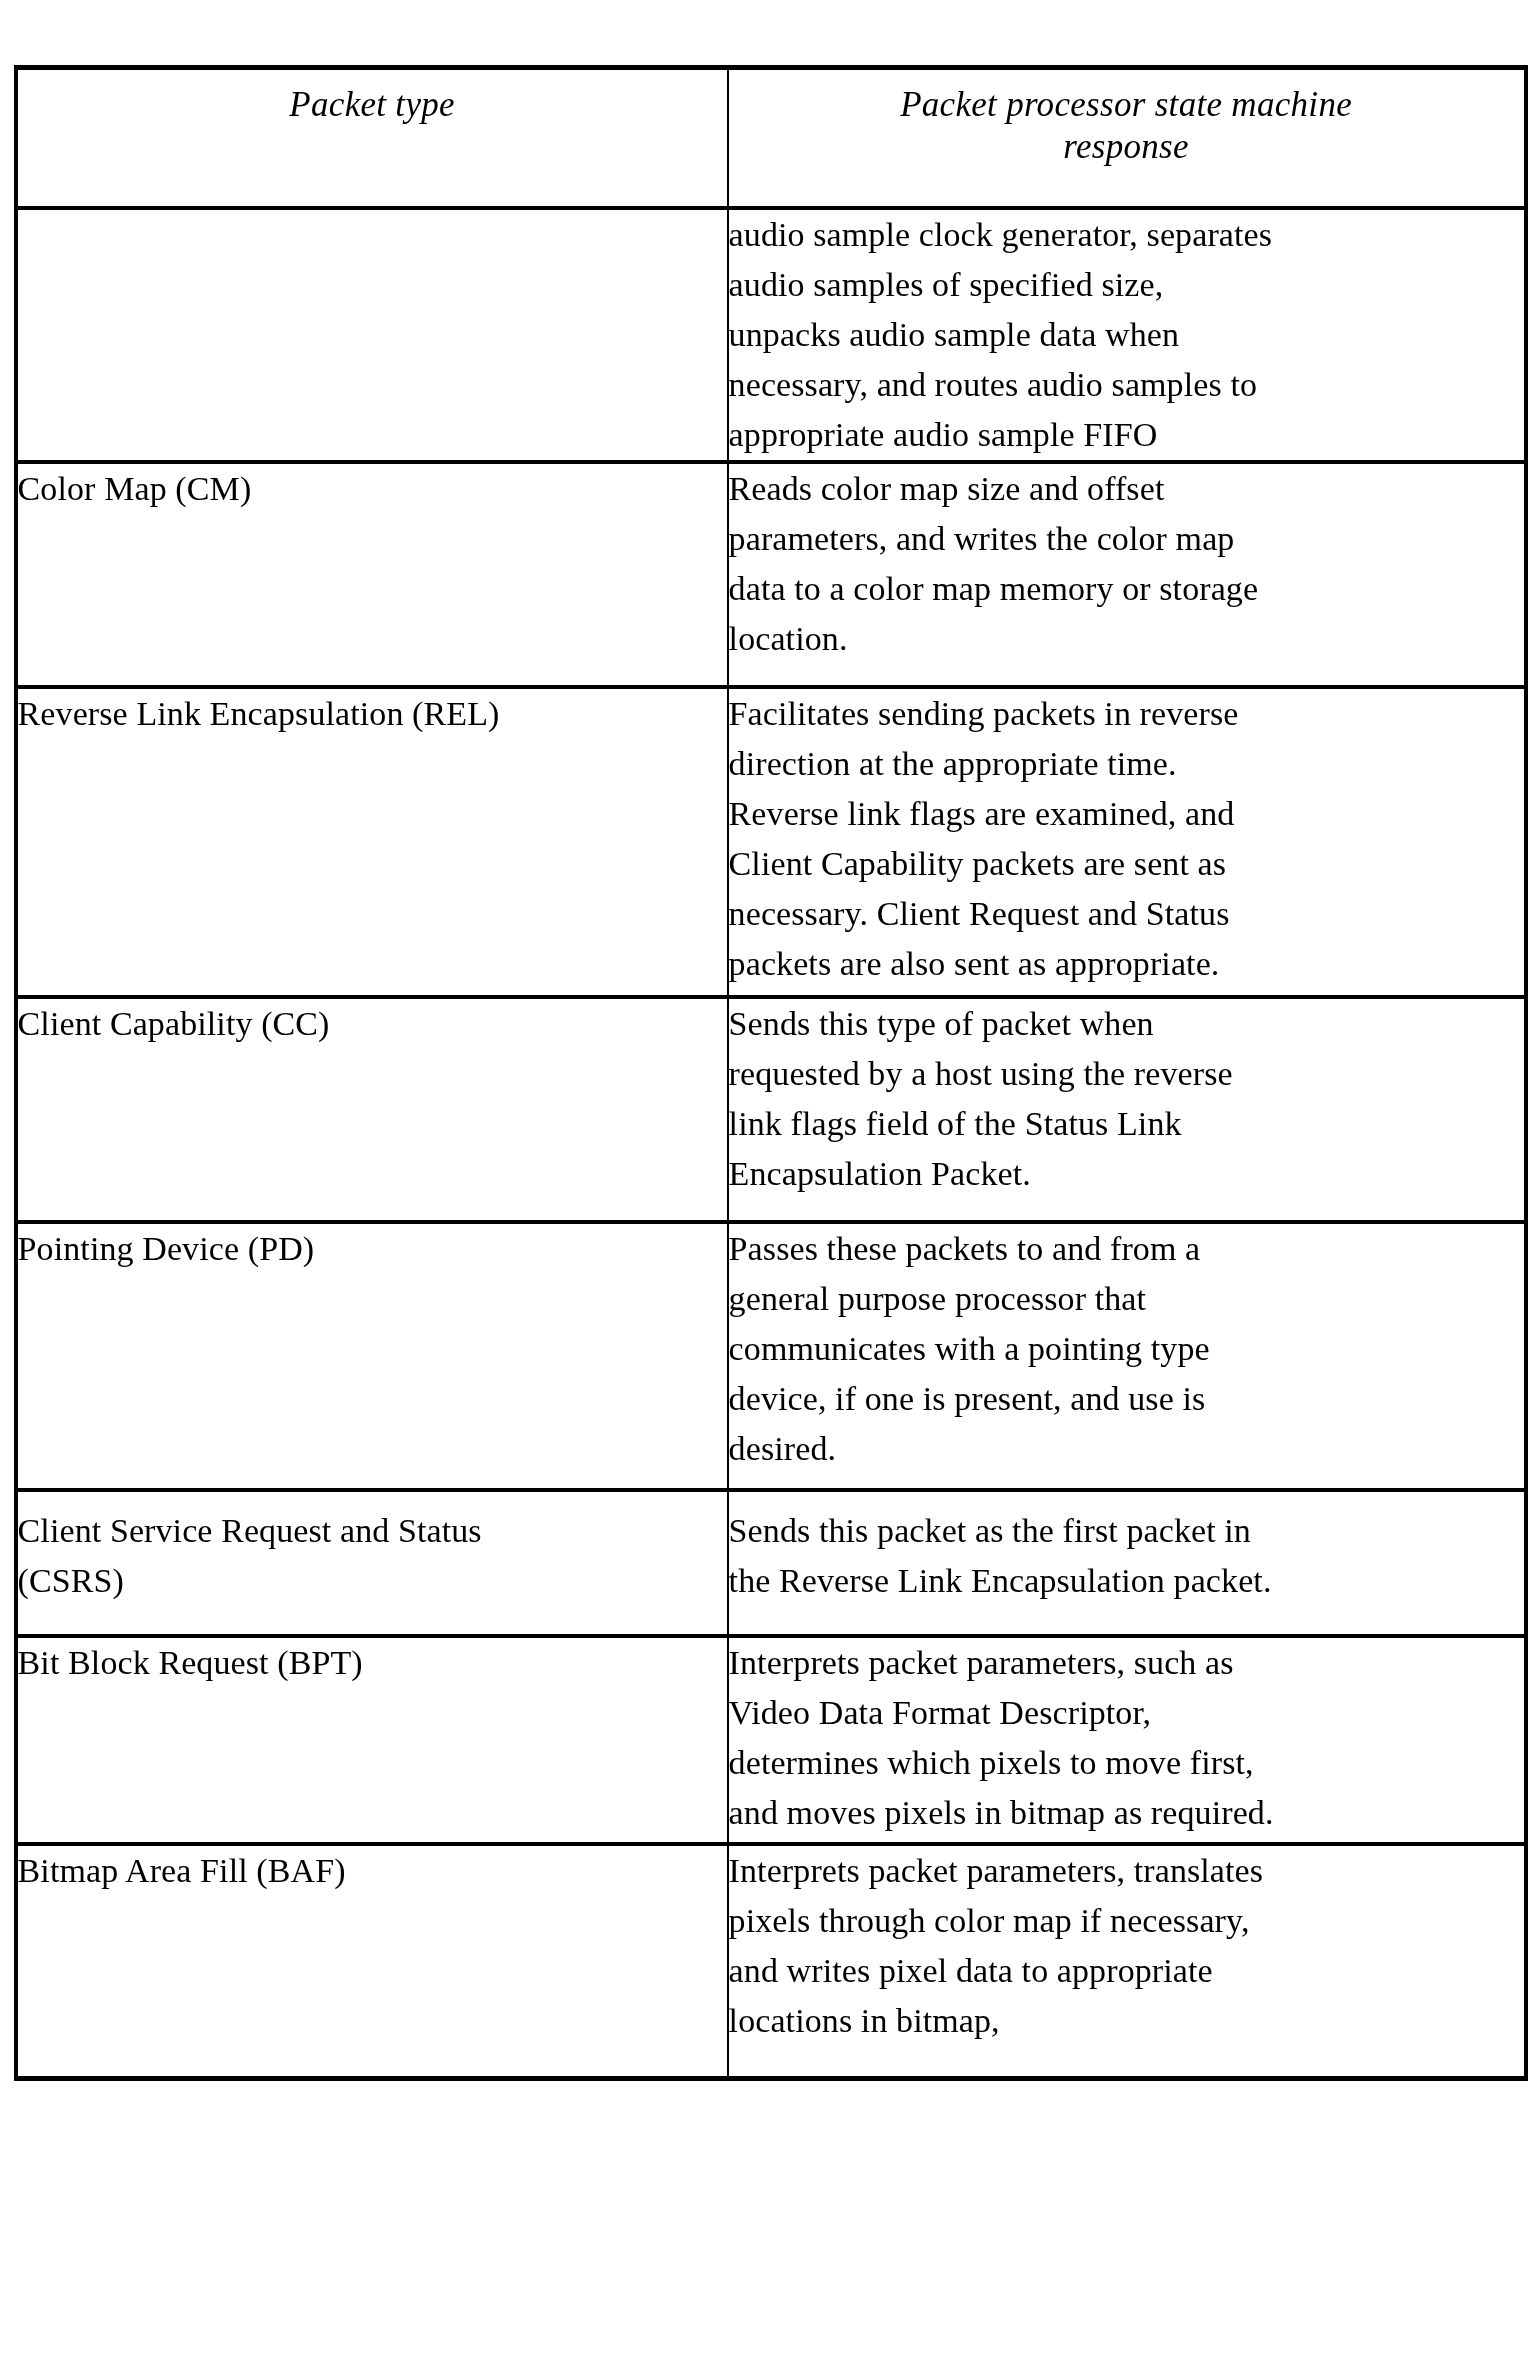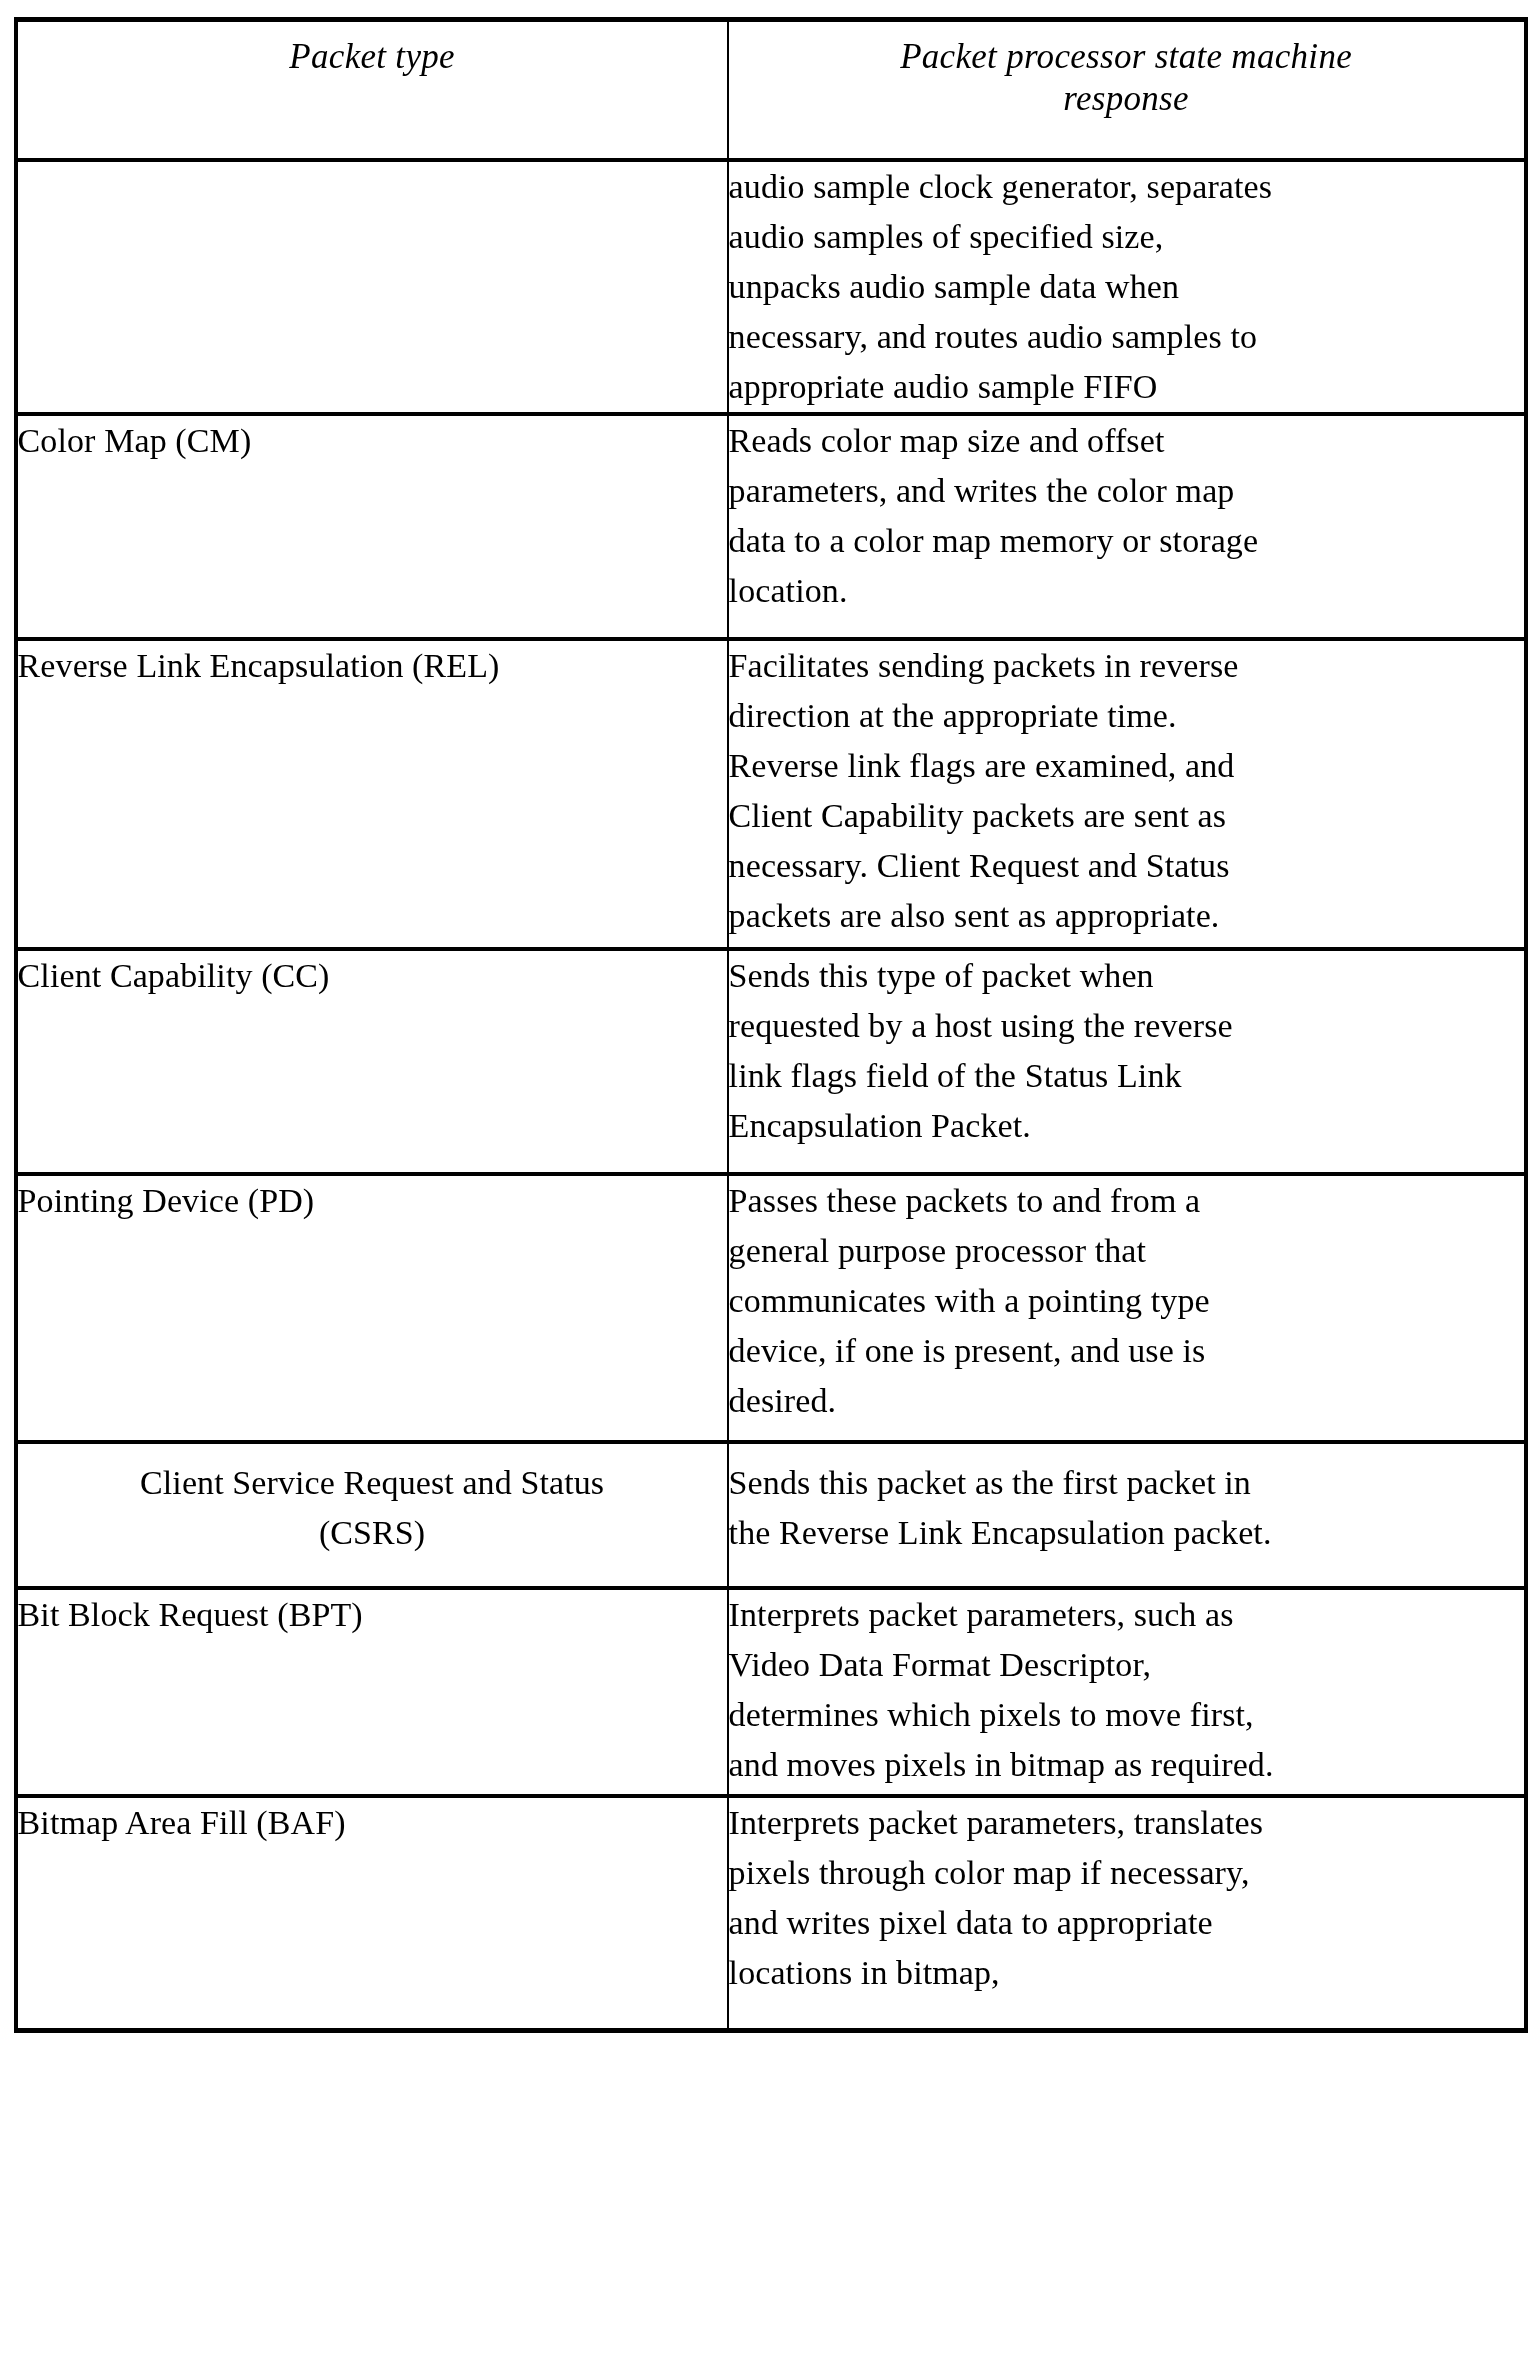--- a/index.html
+++ b/index.html
@@ -15,20 +15,21 @@
     color: #000000;
     overflow: hidden;
   }
 
   .page {
     position: relative;
     width: 1537px;
     height: 1744px;
     background: #ffffff;
     box-sizing: border-box;
+    margin-top: 48px;
   }
 
   
   .packet-table {
     position: absolute;
     left: 13.6px;
     top: 17px;
     width: 1510px;
     border-collapse: collapse;
     table-layout: fixed;
@@ -93,21 +94,21 @@
   tr.row-colormap    td { height: 221px; }
   tr.row-rel         td { height: 306px; }
   tr.row-cc          td { height: 221px; }
   tr.row-keyboard    td { height: 264px; }
   tr.row-pointing    td { height: 264px; }
   tr.row-linkshut    td { height: 145px; }
   tr.row-csrs        td { height: 120px; }
   tr.row-bpt         td { height: 204px; }
   tr.row-baf         td { height: 230px; }
 
-  tr.row-csrs .cell-type  { padding-top: 13.6px; padding-bottom: 8.5px; text-align: center; }
+  tr.row-csrs .cell-type  { padding-top: 13.6px; padding-bottom: 8.5px; }
   tr.row-csrs .cell-resp  { padding-top: 13.6px; padding-bottom: 8.5px; }
   tr.row-linkshut .cell-type { padding-bottom: 8.5px; }
   tr.row-linkshut .cell-resp { padding-bottom: 8.5px; }
 </style>
 </head>
 <body>
 
 <div class="page">
 
   <table class="packet-table">

